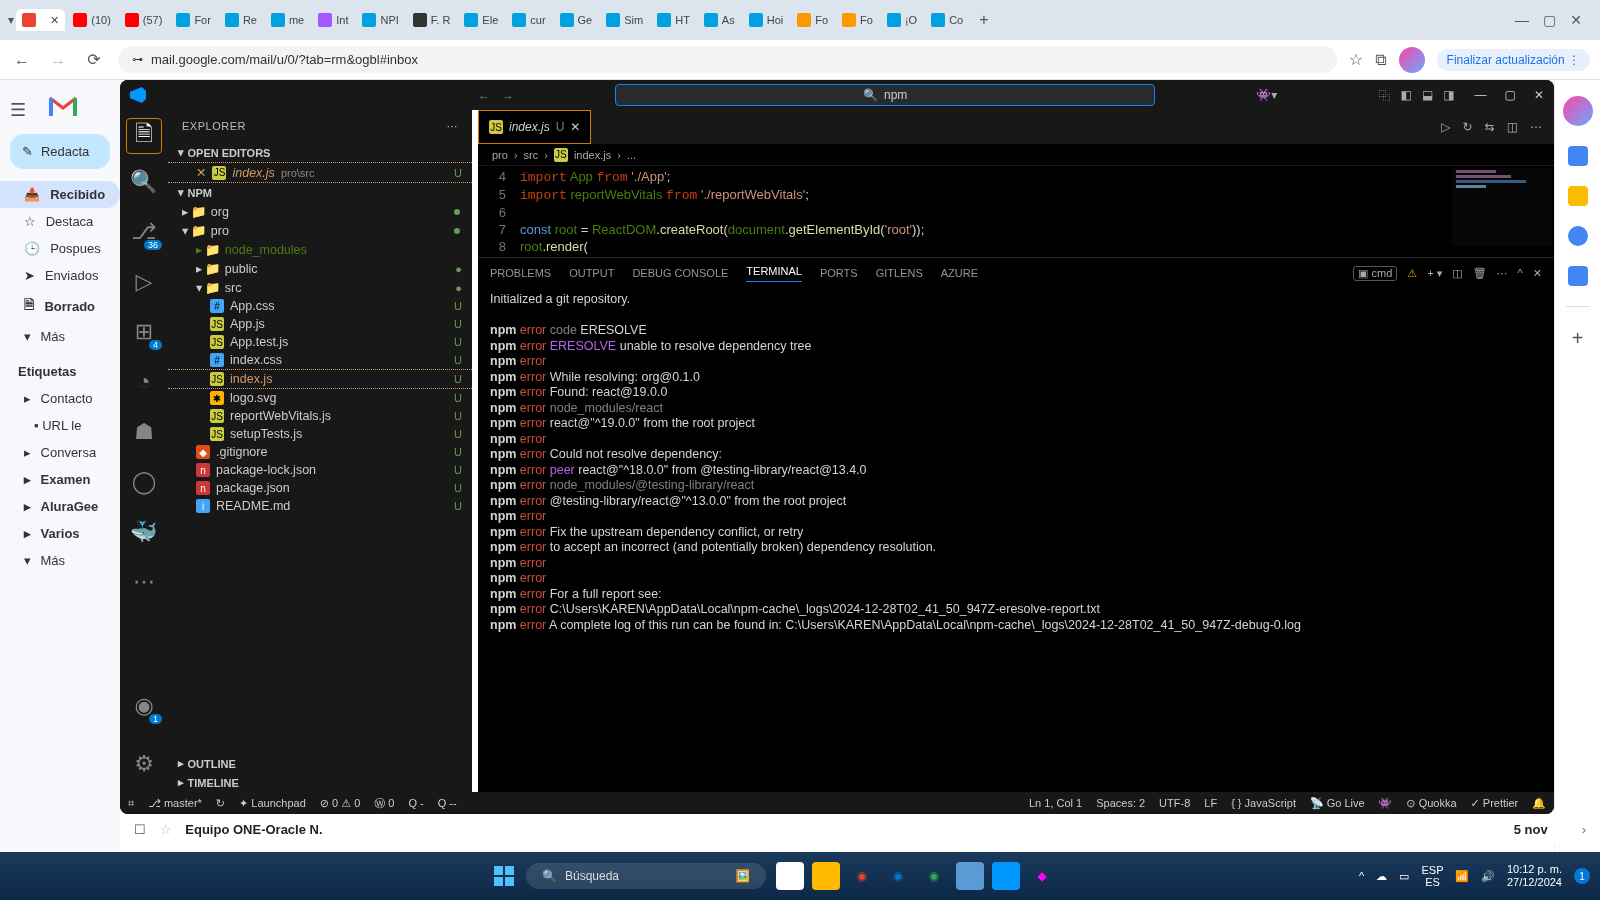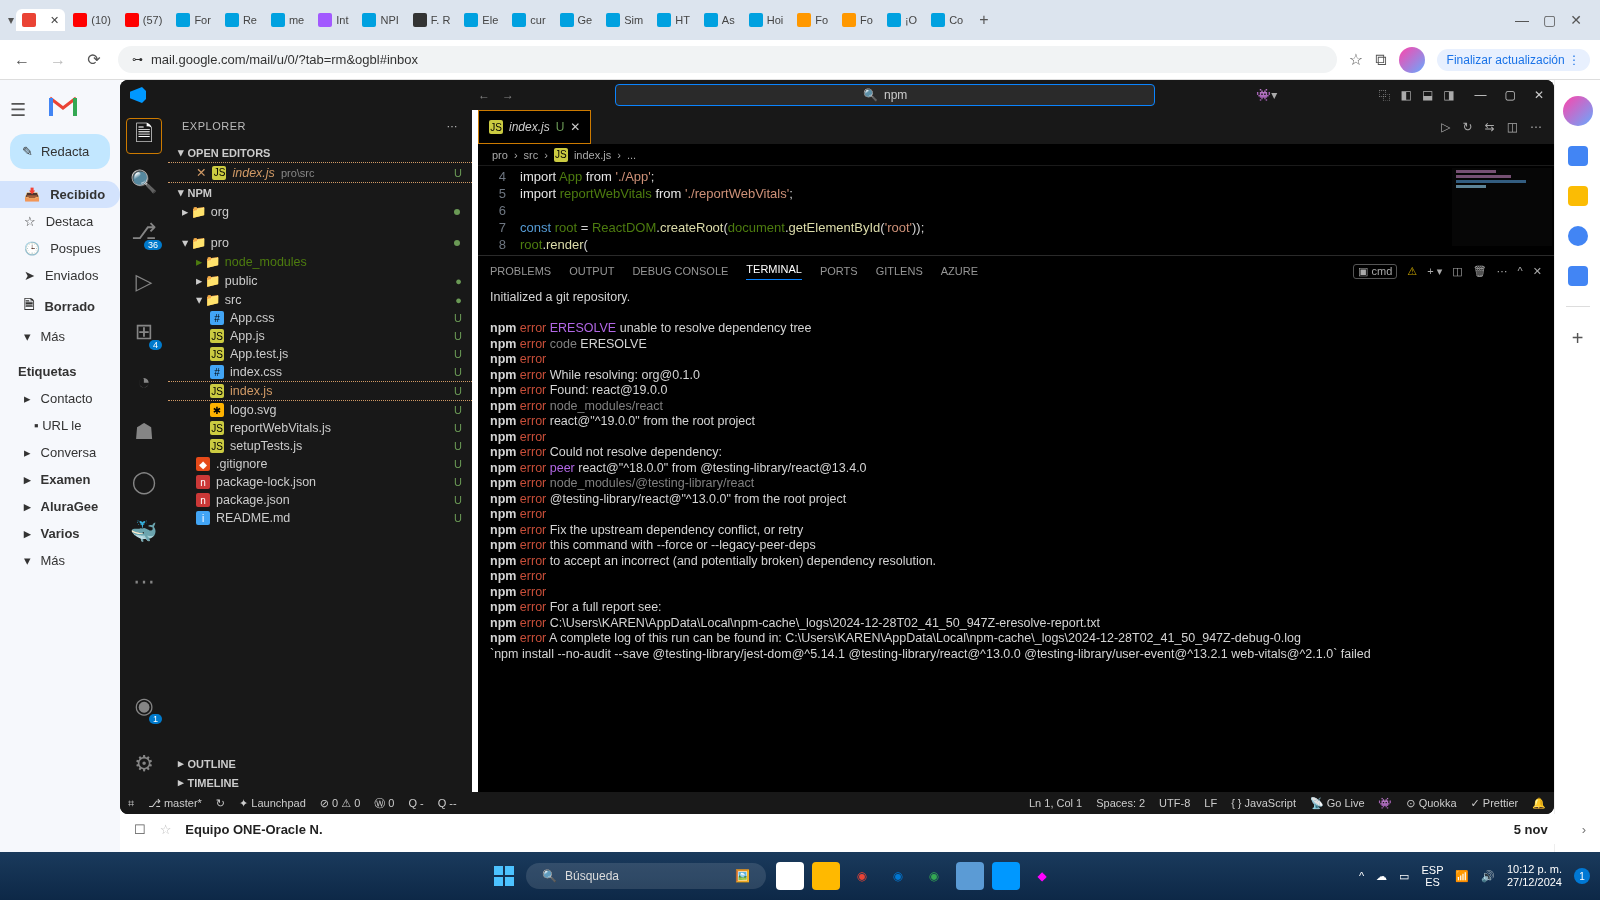--- a/index.html
+++ b/index.html
@@ -89,21 +89,21 @@
 
 
 .taskbar { position: absolute; left: 0; right: 0; bottom: 0; height: 48px; background: linear-gradient(#1a3a5c,#0d2847); display: flex; align-items: center; padding: 0 10px; color: #fff; font-size: 12px; }
 .tb-search { background: rgba(255,255,255,.12); border-radius: 20px; padding: 6px 16px; width: 240px; margin-left: 8px; display: flex; gap: 8px; align-items: center; color: #ddd; }
 .tb-icons { display: flex; gap: 8px; margin-left: 10px; }
 .tb-ico { width: 28px; height: 28px; border-radius: 4px; display: flex; align-items: center; justify-content: center; }
 .tb-tray { margin-left: auto; display: flex; align-items: center; gap: 12px; font-size: 11px; }
 .tb-time { text-align: right; line-height: 13px; }
 
 
-.tk-key { color: #e5e5e5; }
+.tk-key { color: #c2410c; font-family: Liberation Mono, monospace; }
 .tk-id { color: #4d7c0f; }
 .tk-fn { color: #dcdcaa; }
 .tk-str { color: #ce9178; }
 .tk-kw2 { color: #569cd6; }
 .tk-pun { color: #d4d4d4; }
 </style>
 </head>
 <body>
 
 <div class="browser-tabs">
@@ -355,21 +355,21 @@
       <div class="tree-row orange" style="padding-left:28px;">
         <span>✕</span>
         <span class="ico" style="background:#cbcb41;color:#000;">JS</span>
         <span style="font-style:italic;">index.js</span>
         <span style="color:#888;font-size:11px;">pro\src</span>
         <span class="status">U</span>
       </div>
       <div class="sb-section">▾ <span>NPM</span></div>
       <div class="sb-tree" id="file-tree">
           <div class="tree-row" style="padding-left: 14px;">▸ 📁 org<span class="dot"></span></div>
-          <div class="tree-row" style="padding-left: 14px; margin-top: 12px;">▾ 📁 pro<span class="dot"></span></div>
+          <div class="tree-row" style="padding-left: 14px;">▾ 📁 pro<span class="dot"></span></div>
           <div class="tree-row dim" style="padding-left: 28px;">▸ 📁 node_modules</div>
           <div class="tree-row" style="padding-left: 28px;">▸ 📁 public<span class="status">●</span></div>
           <div class="tree-row" style="padding-left: 28px;">▾ 📁 src<span class="status">●</span></div>
           <div class="tree-row" style="padding-left: 42px;"><span class="ico" style="background:#42a5f5;color:#000;">#</span> App.css<span class="status">U</span></div>
           <div class="tree-row" style="padding-left: 42px;"><span class="ico" style="background:#cbcb41;color:#000;">JS</span> App.js<span class="status">U</span></div>
           <div class="tree-row" style="padding-left: 42px;"><span class="ico" style="background:#cbcb41;color:#000;">JS</span> App.test.js<span class="status">U</span></div>
           <div class="tree-row" style="padding-left: 42px;"><span class="ico" style="background:#42a5f5;color:#000;">#</span> index.css<span class="status">U</span></div>
           <div class="tree-row orange" style="padding-left: 42px;"><span class="ico" style="background:#cbcb41;color:#000;">JS</span> index.js<span class="status">U</span></div>
           <div class="tree-row" style="padding-left: 42px;"><span class="ico" style="background:#ffb300;color:#000;">✱</span> logo.svg<span class="status">U</span></div>
           <div class="tree-row" style="padding-left: 42px;"><span class="ico" style="background:#cbcb41;color:#000;">JS</span> reportWebVitals.js<span class="status">U</span></div>
@@ -447,42 +447,40 @@
 <span>◫</span>
 <span>🗑</span>
 <span>⋯</span>
 <span>^</span>
 <span>✕</span>
             </div>
           </div>
         <div class="term mono" id="terminal">
             <div><span class="">Initialized a git repository.</span></div>
             <div>&nbsp;</div>
+            <div><span class="e-npm">npm </span><span class="e-err">error </span><span class="e-dim">code</span><span class=""> ERESOLVE</span></div>
             <div><span class="e-npm">npm </span><span class="e-err">error </span><span class="e-mag">ERESOLVE</span><span class=""> unable to resolve dependency tree</span></div>
-            <div><span class="e-npm">npm </span><span class="e-err">error </span><span class="e-dim">code</span><span class=""> ERESOLVE</span></div>
             <div><span class="e-npm">npm </span><span class="e-err">error</span></div>
             <div><span class="e-npm">npm </span><span class="e-err">error </span><span class="">While resolving: org@0.1.0</span></div>
             <div><span class="e-npm">npm </span><span class="e-err">error </span><span class="">Found: react@19.0.0</span></div>
             <div><span class="e-npm">npm </span><span class="e-err">error </span><span class="e-dim">node_modules/react</span></div>
             <div><span class="e-npm">npm </span><span class="e-err">error   </span><span class="">react@"^19.0.0" from the root project</span></div>
             <div><span class="e-npm">npm </span><span class="e-err">error</span></div>
             <div><span class="e-npm">npm </span><span class="e-err">error </span><span class="">Could not resolve dependency:</span></div>
             <div><span class="e-npm">npm </span><span class="e-err">error </span><span class="e-mag">peer</span><span class=""> react@"^18.0.0" from @testing-library/react@13.4.0</span></div>
             <div><span class="e-npm">npm </span><span class="e-err">error </span><span class="e-dim">node_modules/@testing-library/react</span></div>
             <div><span class="e-npm">npm </span><span class="e-err">error   </span><span class="">@testing-library/react@"^13.0.0" from the root project</span></div>
             <div><span class="e-npm">npm </span><span class="e-err">error</span></div>
             <div><span class="e-npm">npm </span><span class="e-err">error </span><span class="">Fix the upstream dependency conflict, or retry</span></div>
-            <div><span class="e-npm">npm </span><span class="e-err">error </span><span class="">this command with --force or --legacy-peer-deps</span></div>
             <div><span class="e-npm">npm </span><span class="e-err">error </span><span class="">to accept an incorrect (and potentially broken) dependency resolution.</span></div>
             <div><span class="e-npm">npm </span><span class="e-err">error</span></div>
             <div><span class="e-npm">npm </span><span class="e-err">error</span></div>
             <div><span class="e-npm">npm </span><span class="e-err">error </span><span class="">For a full report see:</span></div>
             <div><span class="e-npm">npm </span><span class="e-err">error </span><span class="">C:\Users\KAREN\AppData\Local\npm-cache\_logs\2024-12-28T02_41_50_947Z-eresolve-report.txt</span></div>
             <div><span class="e-npm">npm </span><span class="e-err">error </span><span class="">A complete log of this run can be found in: C:\Users\KAREN\AppData\Local\npm-cache\_logs\2024-12-28T02_41_50_947Z-debug-0.log</span></div>
-            <div><span class="">`npm install --no-audit --save @testing-library/jest-dom@^5.14.1 @testing-library/react@^13.0.0 @testing-library/user-event@^13.2.1 web-vitals@^2.1.0` failed</span></div>
           </div>
       </div>
     </div>
   </div>
 
   <div class="statusbar">
     <span>⌗</span>
     <span>⎇ <span>master*</span></span>
     <span>↻</span>
     <span>✦ <span>Launchpad</span></span>

